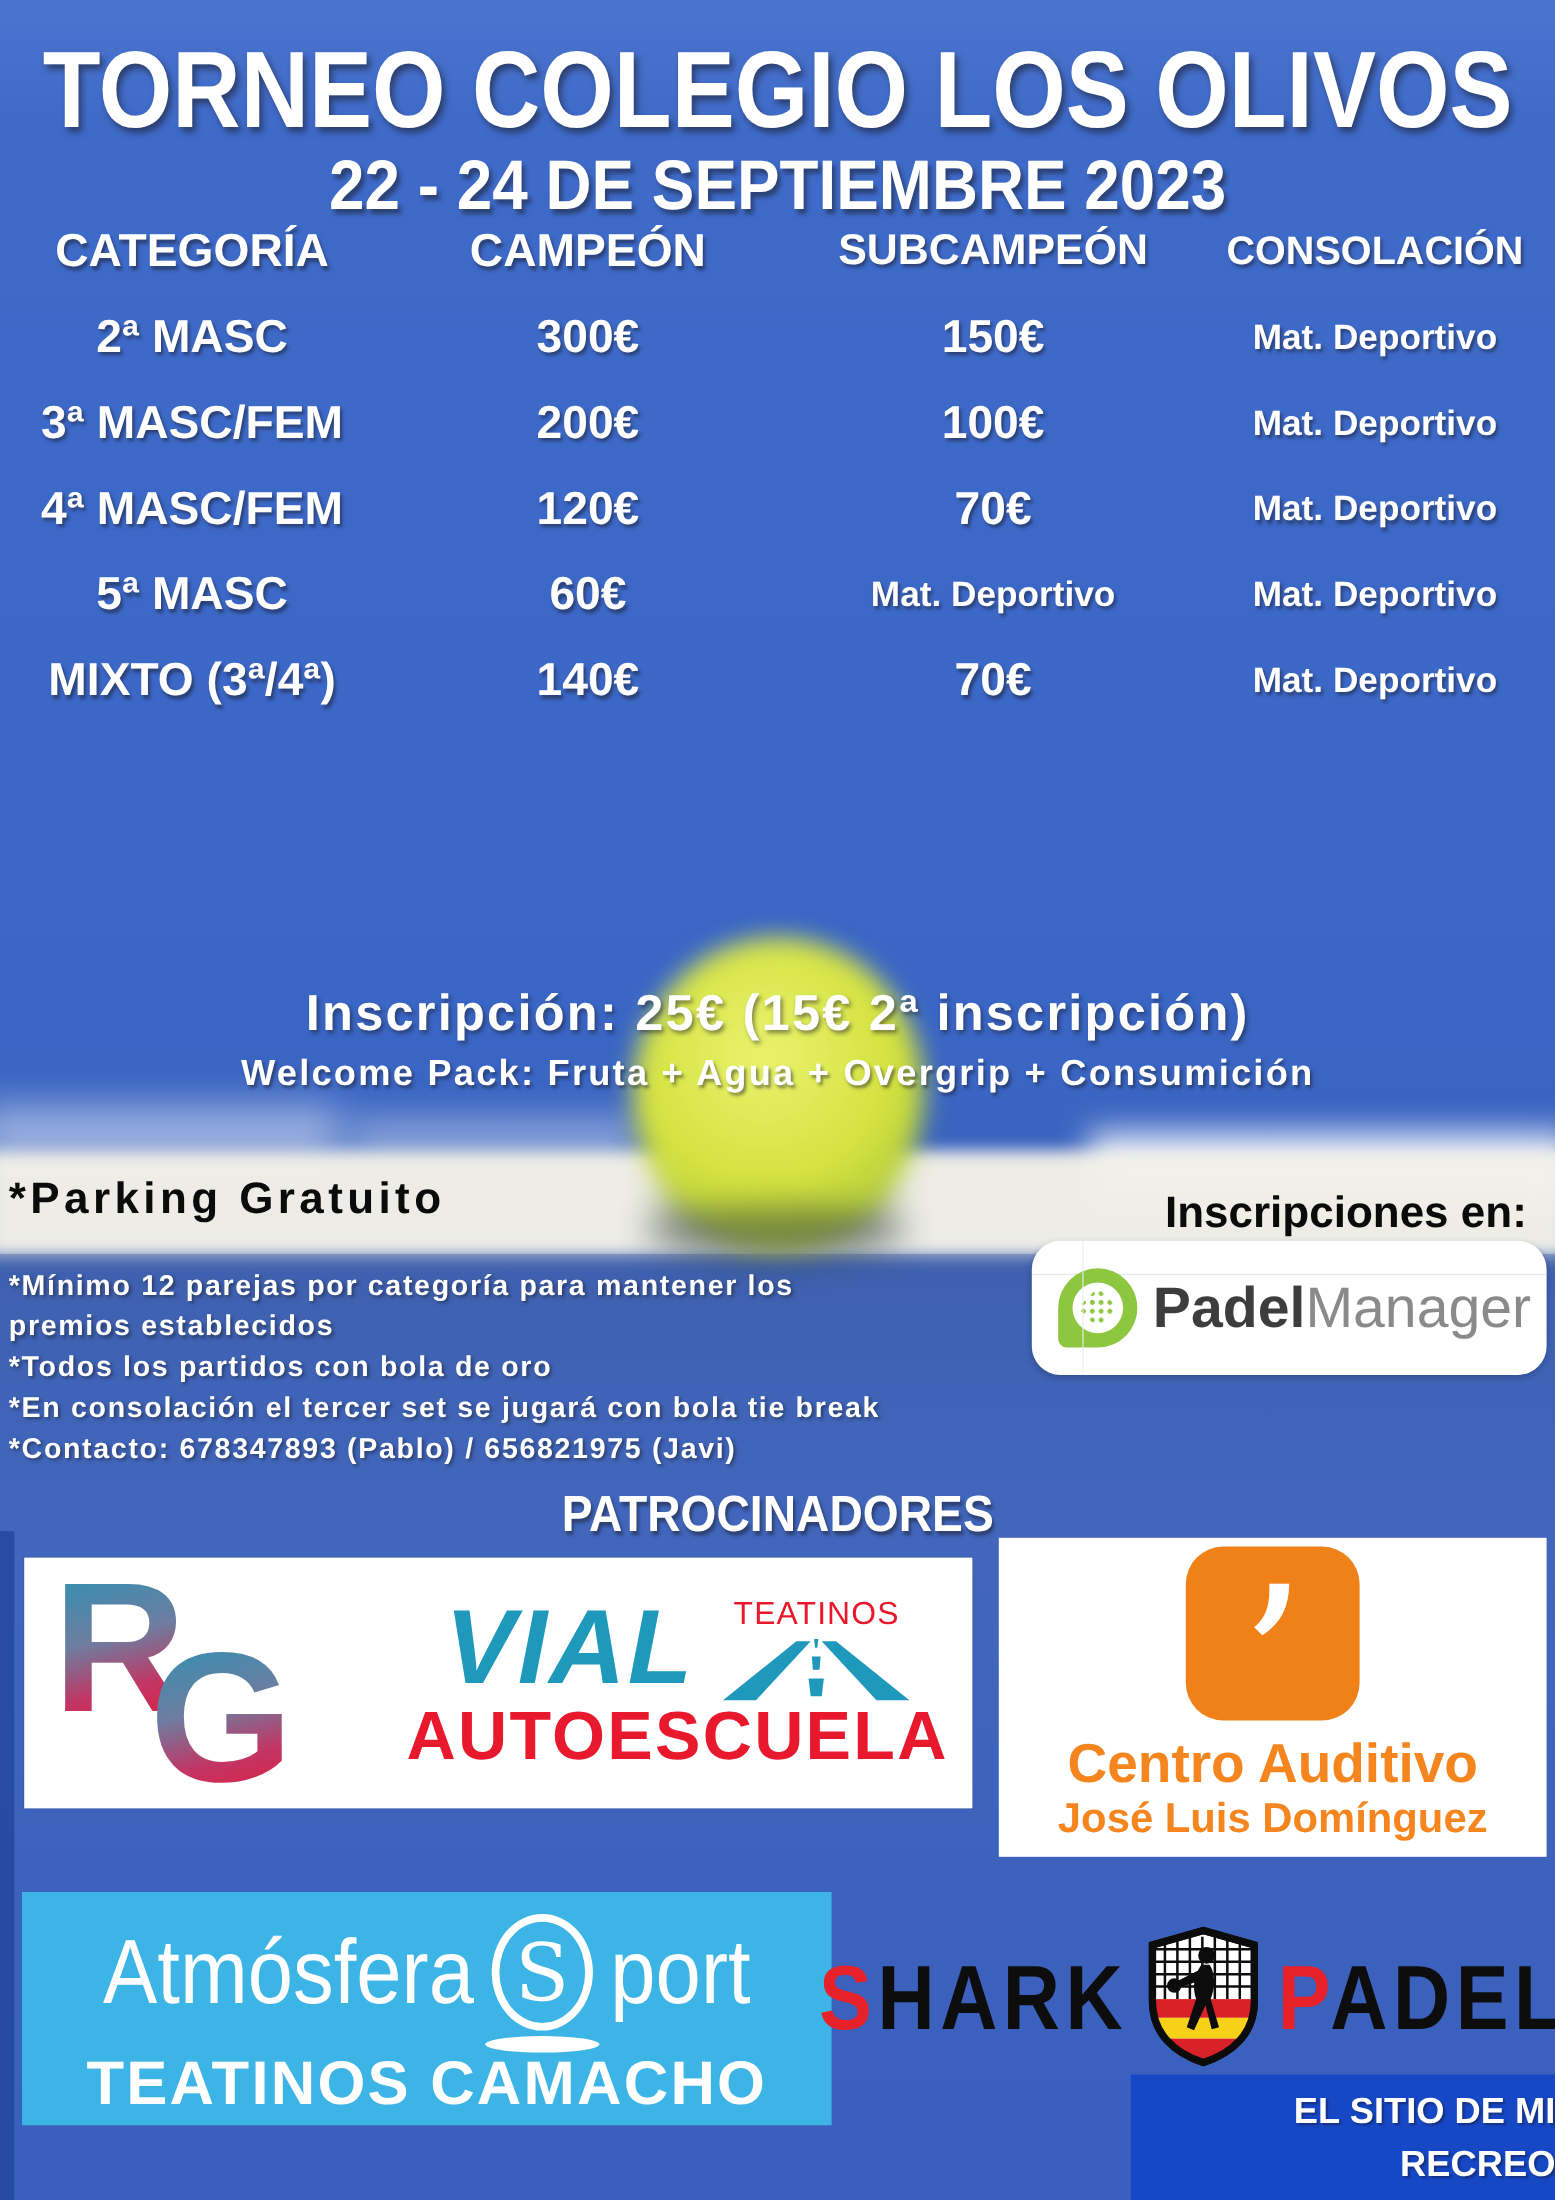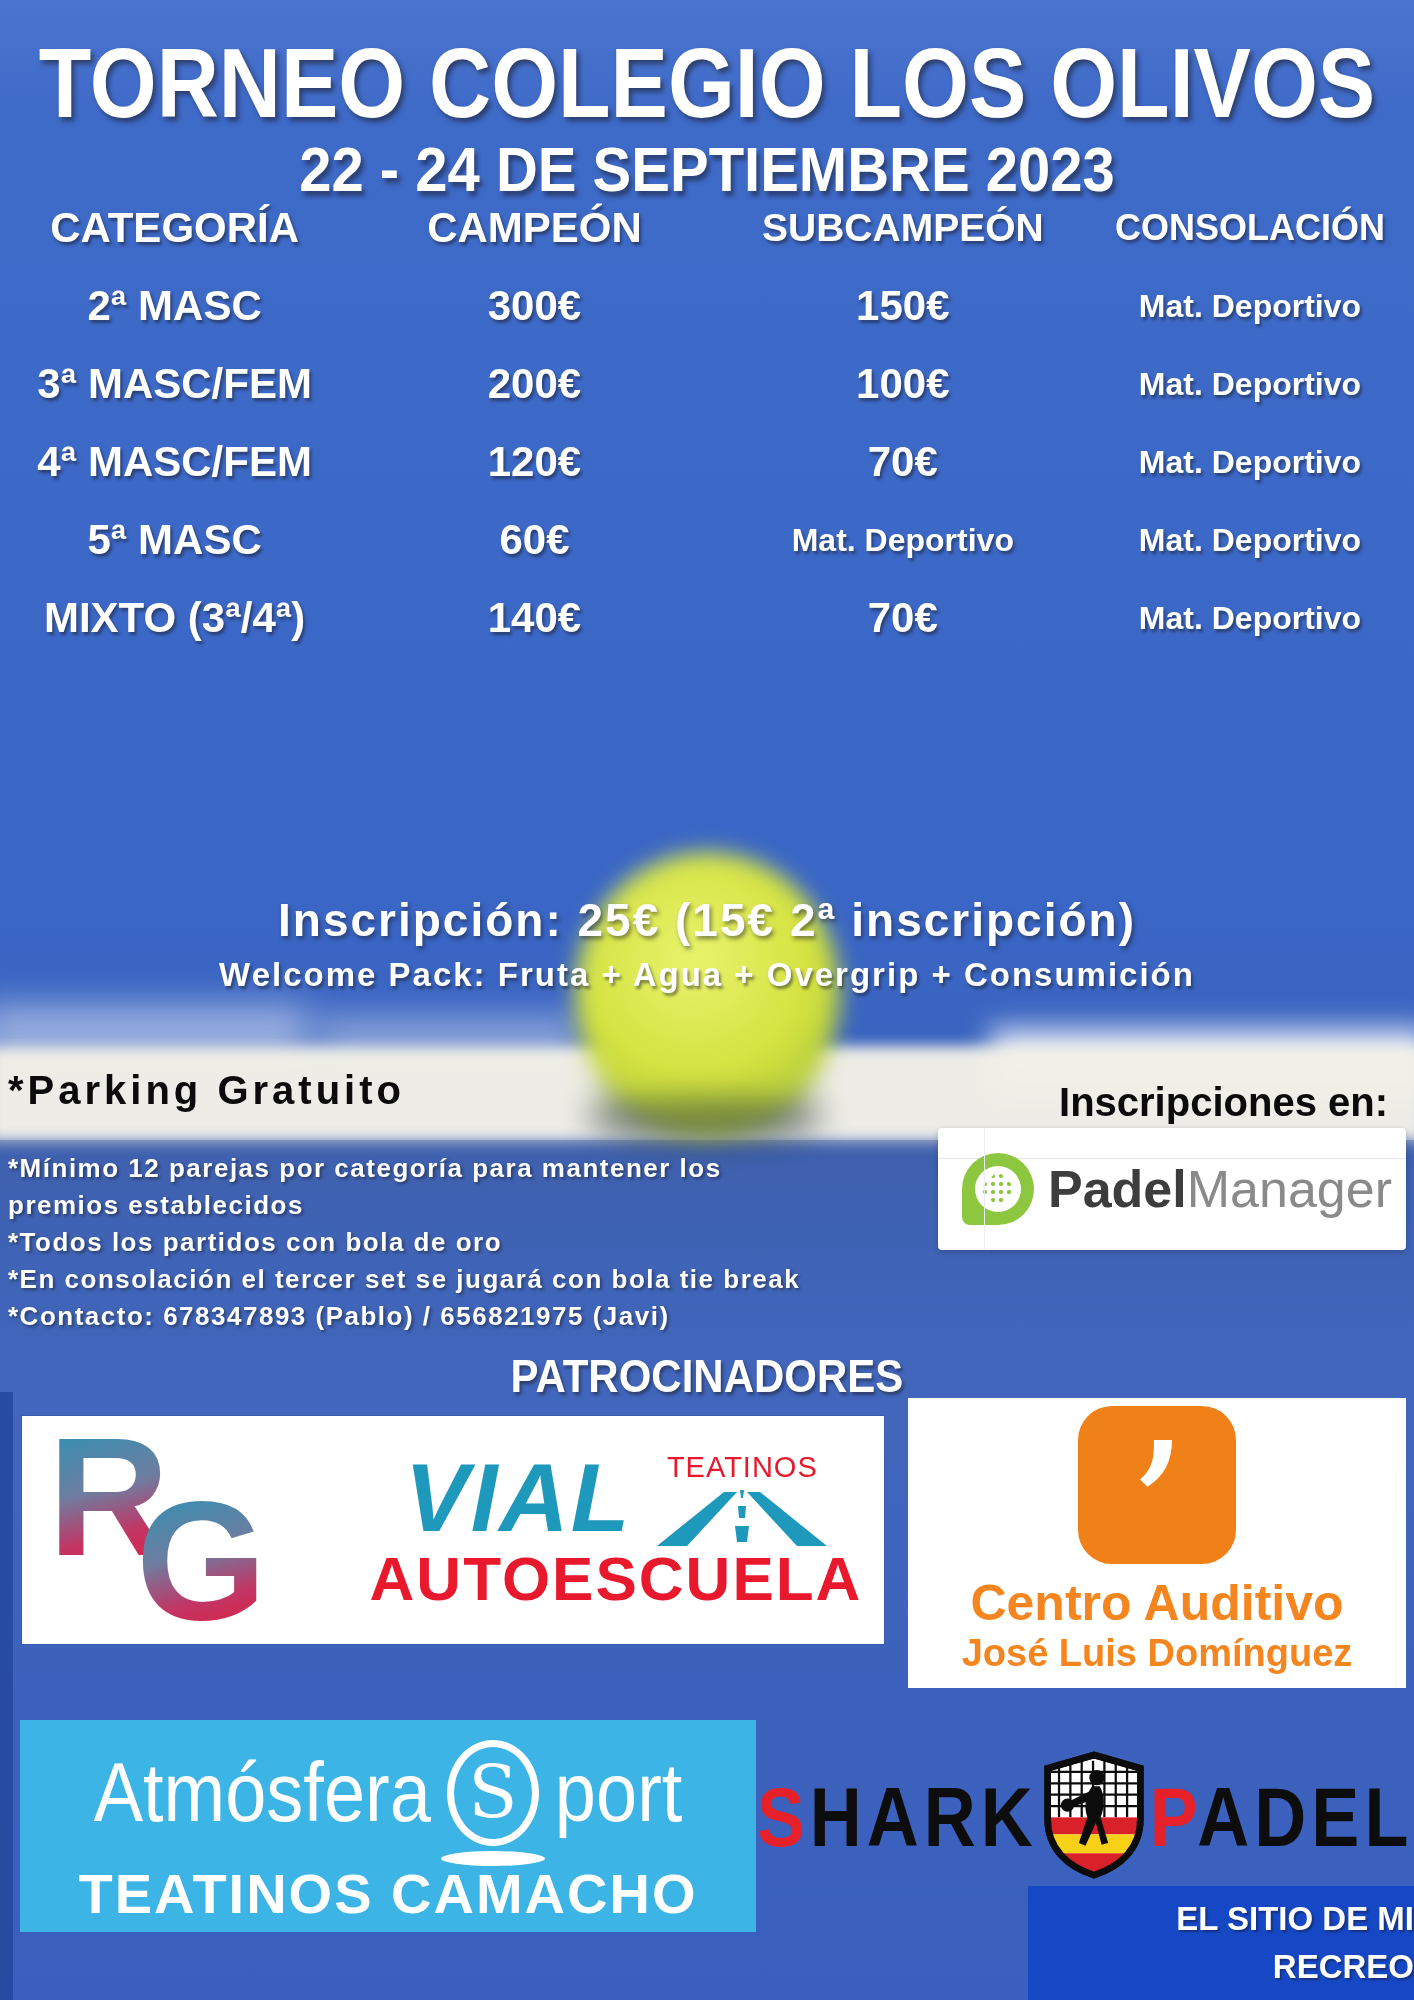--- a/index.html
+++ b/index.html
@@ -43,21 +43,21 @@
   
   .inscripcion{left:0;right:0;top:893px;text-align:center;color:#fff;font-weight:bold;font-size:46px;
     letter-spacing:2px;text-shadow:2px 3px 4px rgba(25,25,35,.5);z-index:5;}
   .welcome{left:0;right:0;top:956px;text-align:center;color:#fff;font-weight:bold;font-size:33px;
     letter-spacing:2px;text-shadow:2px 3px 3px rgba(25,25,35,.5);z-index:5;}
 
   .parking{left:8px;top:1068px;color:#0b0b0b;font-weight:800;font-size:40px;letter-spacing:4px;z-index:5;}
   .insc-en{right:26px;top:1080px;color:#0b0b0b;font-weight:800;font-size:40px;z-index:5;}
 
   
-  .pm-box{left:938px;top:1128px;width:468px;height:122px;background:#fff;border-radius:4px;z-index:5;
+  .pm-box{left:938px;top:1128px;width:468px;height:122px;background:#fff;border-radius:26px;z-index:5;
     display:flex;align-items:center;box-shadow:0 2px 6px rgba(0,0,0,.2);overflow:hidden;}
   .pm-box:before{content:"";position:absolute;left:0;right:0;top:30px;height:1px;background:#e3e6ee;}
   .pm-box:after{content:"";position:absolute;left:46px;top:0;bottom:0;width:1px;background:#e9ecf2;}
   .pm-pin{position:relative;width:72px;height:72px;margin-left:24px;background:#8dc63f;border-radius:50% 50% 50% 8px;flex:0 0 auto;}
   .pm-pin .inner{position:absolute;inset:13px;background:#fff;border-radius:50%;}
   .pm-pin .dots{position:absolute;left:23px;top:23px;width:26px;height:26px;transform:rotate(45deg);overflow:hidden;}
   .pm-pin .dots i{position:absolute;inset:-4px;transform:rotate(-45deg);
     background-image:radial-gradient(circle,#8dc63f 34%,rgba(0,0,0,0) 40%);background-size:8px 8px;}
   .pm-text{font-size:52px;margin-left:14px;white-space:nowrap;z-index:1;}
   .pm-text .padel{color:#3d3d3d;font-weight:bold;}
@@ -101,21 +101,21 @@
     display:flex;flex-direction:column;align-items:center;justify-content:center;}
   .atm-row{display:flex;align-items:center;gap:10px;}
   .atm-word{color:#fff;font-weight:400;font-size:74px;transform:scaleY(1.12);line-height:1;}
   .atm-s-col{display:flex;flex-direction:column;align-items:center;transform:translateY(10px);}
   .atm-s{width:78px;height:92px;border:7px solid #fff;border-radius:50%;display:flex;align-items:center;
     justify-content:center;color:#fff;font-family:"DejaVu Serif",serif;font-size:72px;line-height:1;}
   .atm-s-base{width:104px;height:15px;background:#fff;border-radius:50%;margin-top:5px;}
   .atm-sub{color:#fff;font-weight:800;font-size:56px;letter-spacing:2px;margin-top:10px;line-height:1;}
 
   
-  .shark{left:760px;top:1742px;width:650px;height:150px;z-index:5;display:flex;align-items:center;justify-content:center;gap:4px;}
+  .shark{left:760px;top:1742px;width:650px;height:150px;z-index:5;display:flex;align-items:center;justify-content:center;gap:16px;}
   .shark-word{font-weight:800;font-size:72px;letter-spacing:5px;transform:scaleY(1.15);line-height:1;white-space:nowrap;}
   .shark-word .red{color:#e62129;}
   .shark-word .blk{color:#0d0d0d;}
   .shield{width:104px;height:130px;flex:0 0 auto;transform:translateY(-2px);}
 
   
   .sitio{left:1028px;top:1886px;width:386px;height:114px;background:#1648c6;z-index:5;
     display:flex;flex-direction:column;align-items:flex-end;justify-content:center;
     color:#fff;font-weight:800;font-size:33px;line-height:48px;text-shadow:2px 2px 2px rgba(20,20,40,.45);}
 </style>

